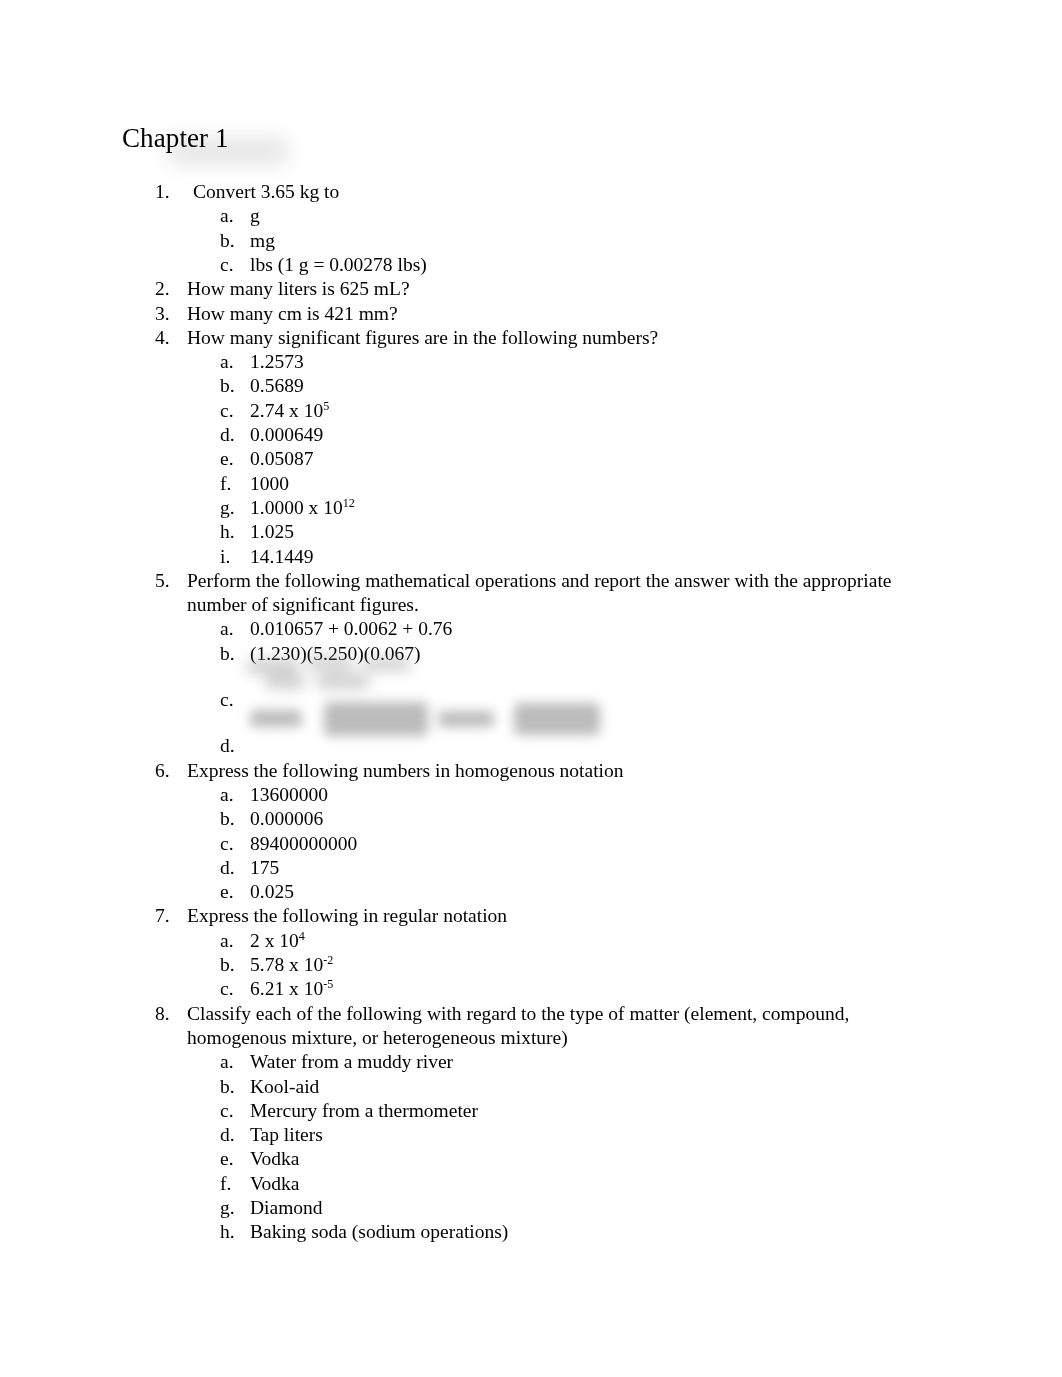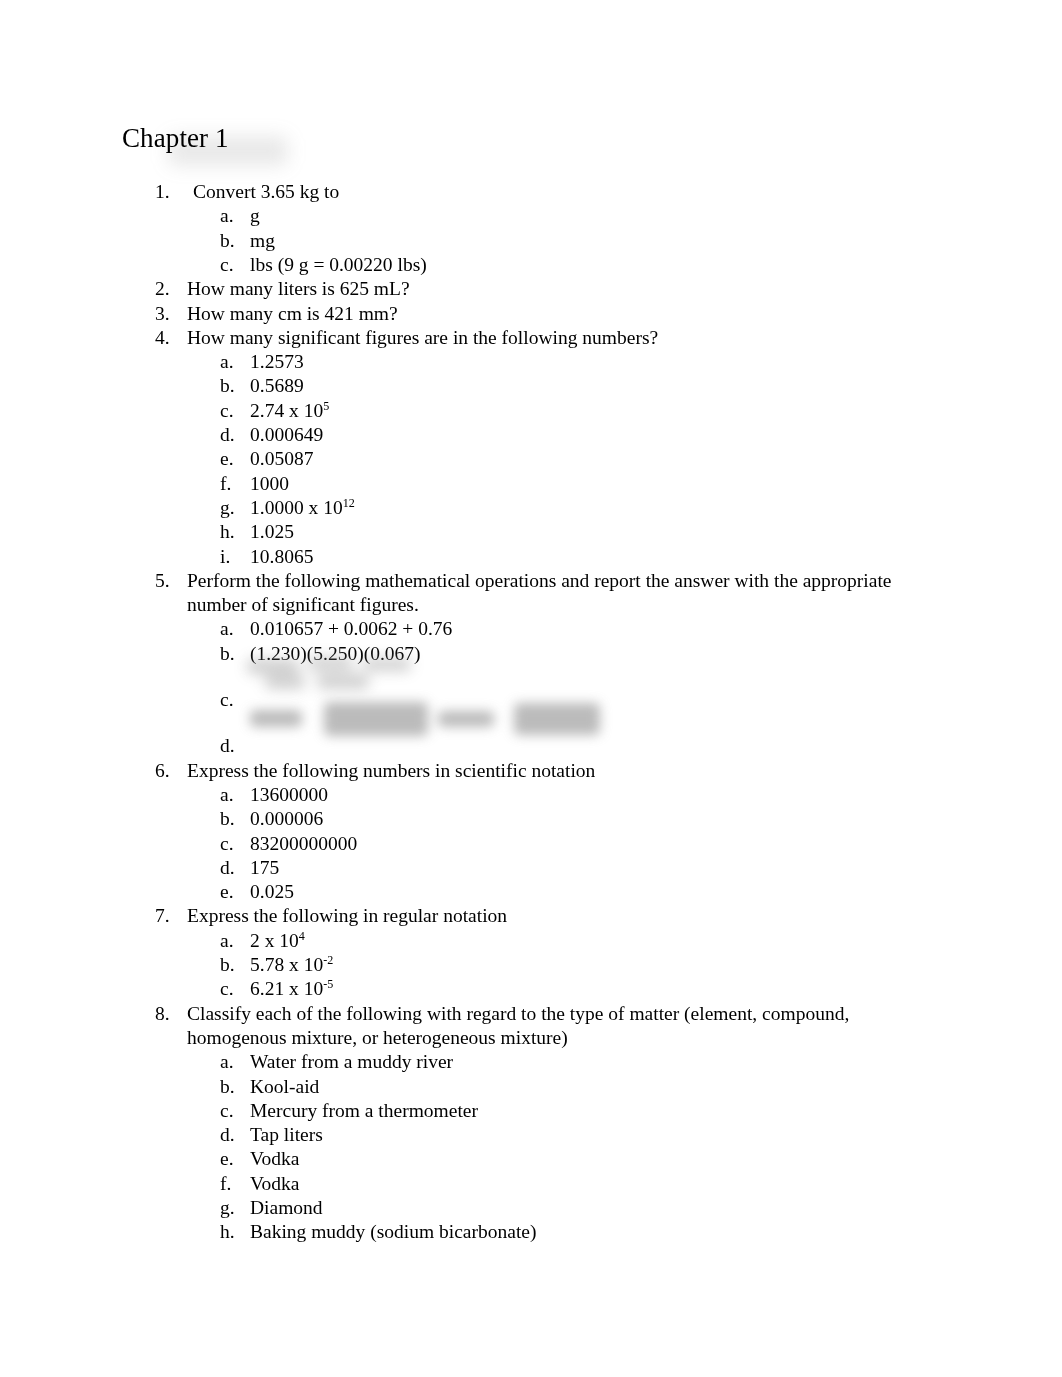--- a/index.html
+++ b/index.html
@@ -115,21 +115,21 @@
       <div class="qrow lvl2" style="top: 204.3px; left: 220px; width: 680px;">
         <span class="marker">a.</span>
         <span class="qtext"><span>g</span></span>
       </div>
       <div class="qrow lvl2" style="top: 228.6px; left: 220px; width: 680px;">
         <span class="marker">b.</span>
         <span class="qtext"><span>mg</span></span>
       </div>
       <div class="qrow lvl2" style="top: 252.9px; left: 220px; width: 680px;">
         <span class="marker">c.</span>
-        <span class="qtext"><span>lbs (9 g = 0.00220 lbs)</span></span>
+        <span class="qtext"><span>lbs (1 g = 0.00278 lbs)</span></span>
       </div>
       <div class="qrow lvl1" style="top: 277.2px; left: 155px; width: 745px;">
         <span class="marker">2.</span>
         <span class="qtext">How many liters is 625 mL?</span>
       </div>
       <div class="qrow lvl1" style="top: 301.5px; left: 155px; width: 745px;">
         <span class="marker">3.</span>
         <span class="qtext">How many cm is 421 mm?</span>
       </div>
       <div class="qrow lvl1" style="top: 325.8px; left: 155px; width: 745px;">
@@ -163,21 +163,21 @@
       <div class="qrow lvl2" style="top: 495.9px; left: 220px; width: 680px;">
         <span class="marker">g.</span>
         <span class="qtext"><span>1.0000 x 10</span><sup>12</sup></span>
       </div>
       <div class="qrow lvl2" style="top: 520.2px; left: 220px; width: 680px;">
         <span class="marker">h.</span>
         <span class="qtext"><span>1.025</span></span>
       </div>
       <div class="qrow lvl2" style="top: 544.5px; left: 220px; width: 680px;">
         <span class="marker">i.</span>
-        <span class="qtext"><span>10.8065</span></span>
+        <span class="qtext"><span>14.1449</span></span>
       </div>
       <div class="qrow lvl1" style="top: 568.8px; left: 155px; width: 745px;">
         <span class="marker">5.</span>
         <span class="qtext">Perform the following mathematical operations and report the answer with the appropriate number of significant figures.</span>
       </div>
       <div class="qrow lvl2" style="top: 617.4px; left: 220px; width: 680px;">
         <span class="marker">a.</span>
         <span class="qtext"><span>0.010657 + 0.0062 + 0.76</span></span>
       </div>
       <div class="qrow lvl2" style="top: 641.7px; left: 220px; width: 680px;">
@@ -187,33 +187,33 @@
       <div class="qrow lvl2" style="top: 688px; left: 220px; width: 680px;">
         <span class="marker">c.</span>
         <span class="qtext"><span></span></span>
       </div>
       <div class="qrow lvl2" style="top: 734.3px; left: 220px; width: 680px;">
         <span class="marker">d.</span>
         <span class="qtext"><span></span></span>
       </div>
       <div class="qrow lvl1" style="top: 758.6px; left: 155px; width: 745px;">
         <span class="marker">6.</span>
-        <span class="qtext">Express the following numbers in scientific notation</span>
+        <span class="qtext">Express the following numbers in homogenous notation</span>
       </div>
       <div class="qrow lvl2" style="top: 782.9px; left: 220px; width: 680px;">
         <span class="marker">a.</span>
         <span class="qtext"><span>13600000</span></span>
       </div>
       <div class="qrow lvl2" style="top: 807.2px; left: 220px; width: 680px;">
         <span class="marker">b.</span>
         <span class="qtext"><span>0.000006</span></span>
       </div>
       <div class="qrow lvl2" style="top: 831.5px; left: 220px; width: 680px;">
         <span class="marker">c.</span>
-        <span class="qtext"><span>83200000000</span></span>
+        <span class="qtext"><span>89400000000</span></span>
       </div>
       <div class="qrow lvl2" style="top: 855.8px; left: 220px; width: 680px;">
         <span class="marker">d.</span>
         <span class="qtext"><span>175</span></span>
       </div>
       <div class="qrow lvl2" style="top: 880.1px; left: 220px; width: 680px;">
         <span class="marker">e.</span>
         <span class="qtext"><span>0.025</span></span>
       </div>
       <div class="qrow lvl1" style="top: 904.4px; left: 155px; width: 745px;">
@@ -259,21 +259,21 @@
       <div class="qrow lvl2" style="top: 1171.7px; left: 220px; width: 680px;">
         <span class="marker">f.</span>
         <span class="qtext"><span>Vodka</span></span>
       </div>
       <div class="qrow lvl2" style="top: 1196px; left: 220px; width: 680px;">
         <span class="marker">g.</span>
         <span class="qtext"><span>Diamond</span></span>
       </div>
       <div class="qrow lvl2" style="top: 1220.3px; left: 220px; width: 680px;">
         <span class="marker">h.</span>
-        <span class="qtext"><span>Baking muddy (sodium bicarbonate)</span></span>
+        <span class="qtext"><span>Baking soda (sodium operations)</span></span>
       </div>
     </div>
 
 <div class="blur-art" style="left: 245px; top: 655px; width: 175px; height: 42px;">
       <div class="blur-soft" style="position: absolute; inset: 0px;">
         <div class="blob" style="left: 2px; top: 4px; width: 52px; height: 15px;"></div>
         <div class="blob" style="left: 62px; top: 2px; width: 46px; height: 13px;"></div>
         <div class="blob" style="left: 118px; top: 3px; width: 48px; height: 13px;"></div>
         <div class="blob" style="left: 20px; top: 20px; width: 40px; height: 14px;"></div>
         <div class="blob" style="left: 72px; top: 19px; width: 52px; height: 15px;"></div>

